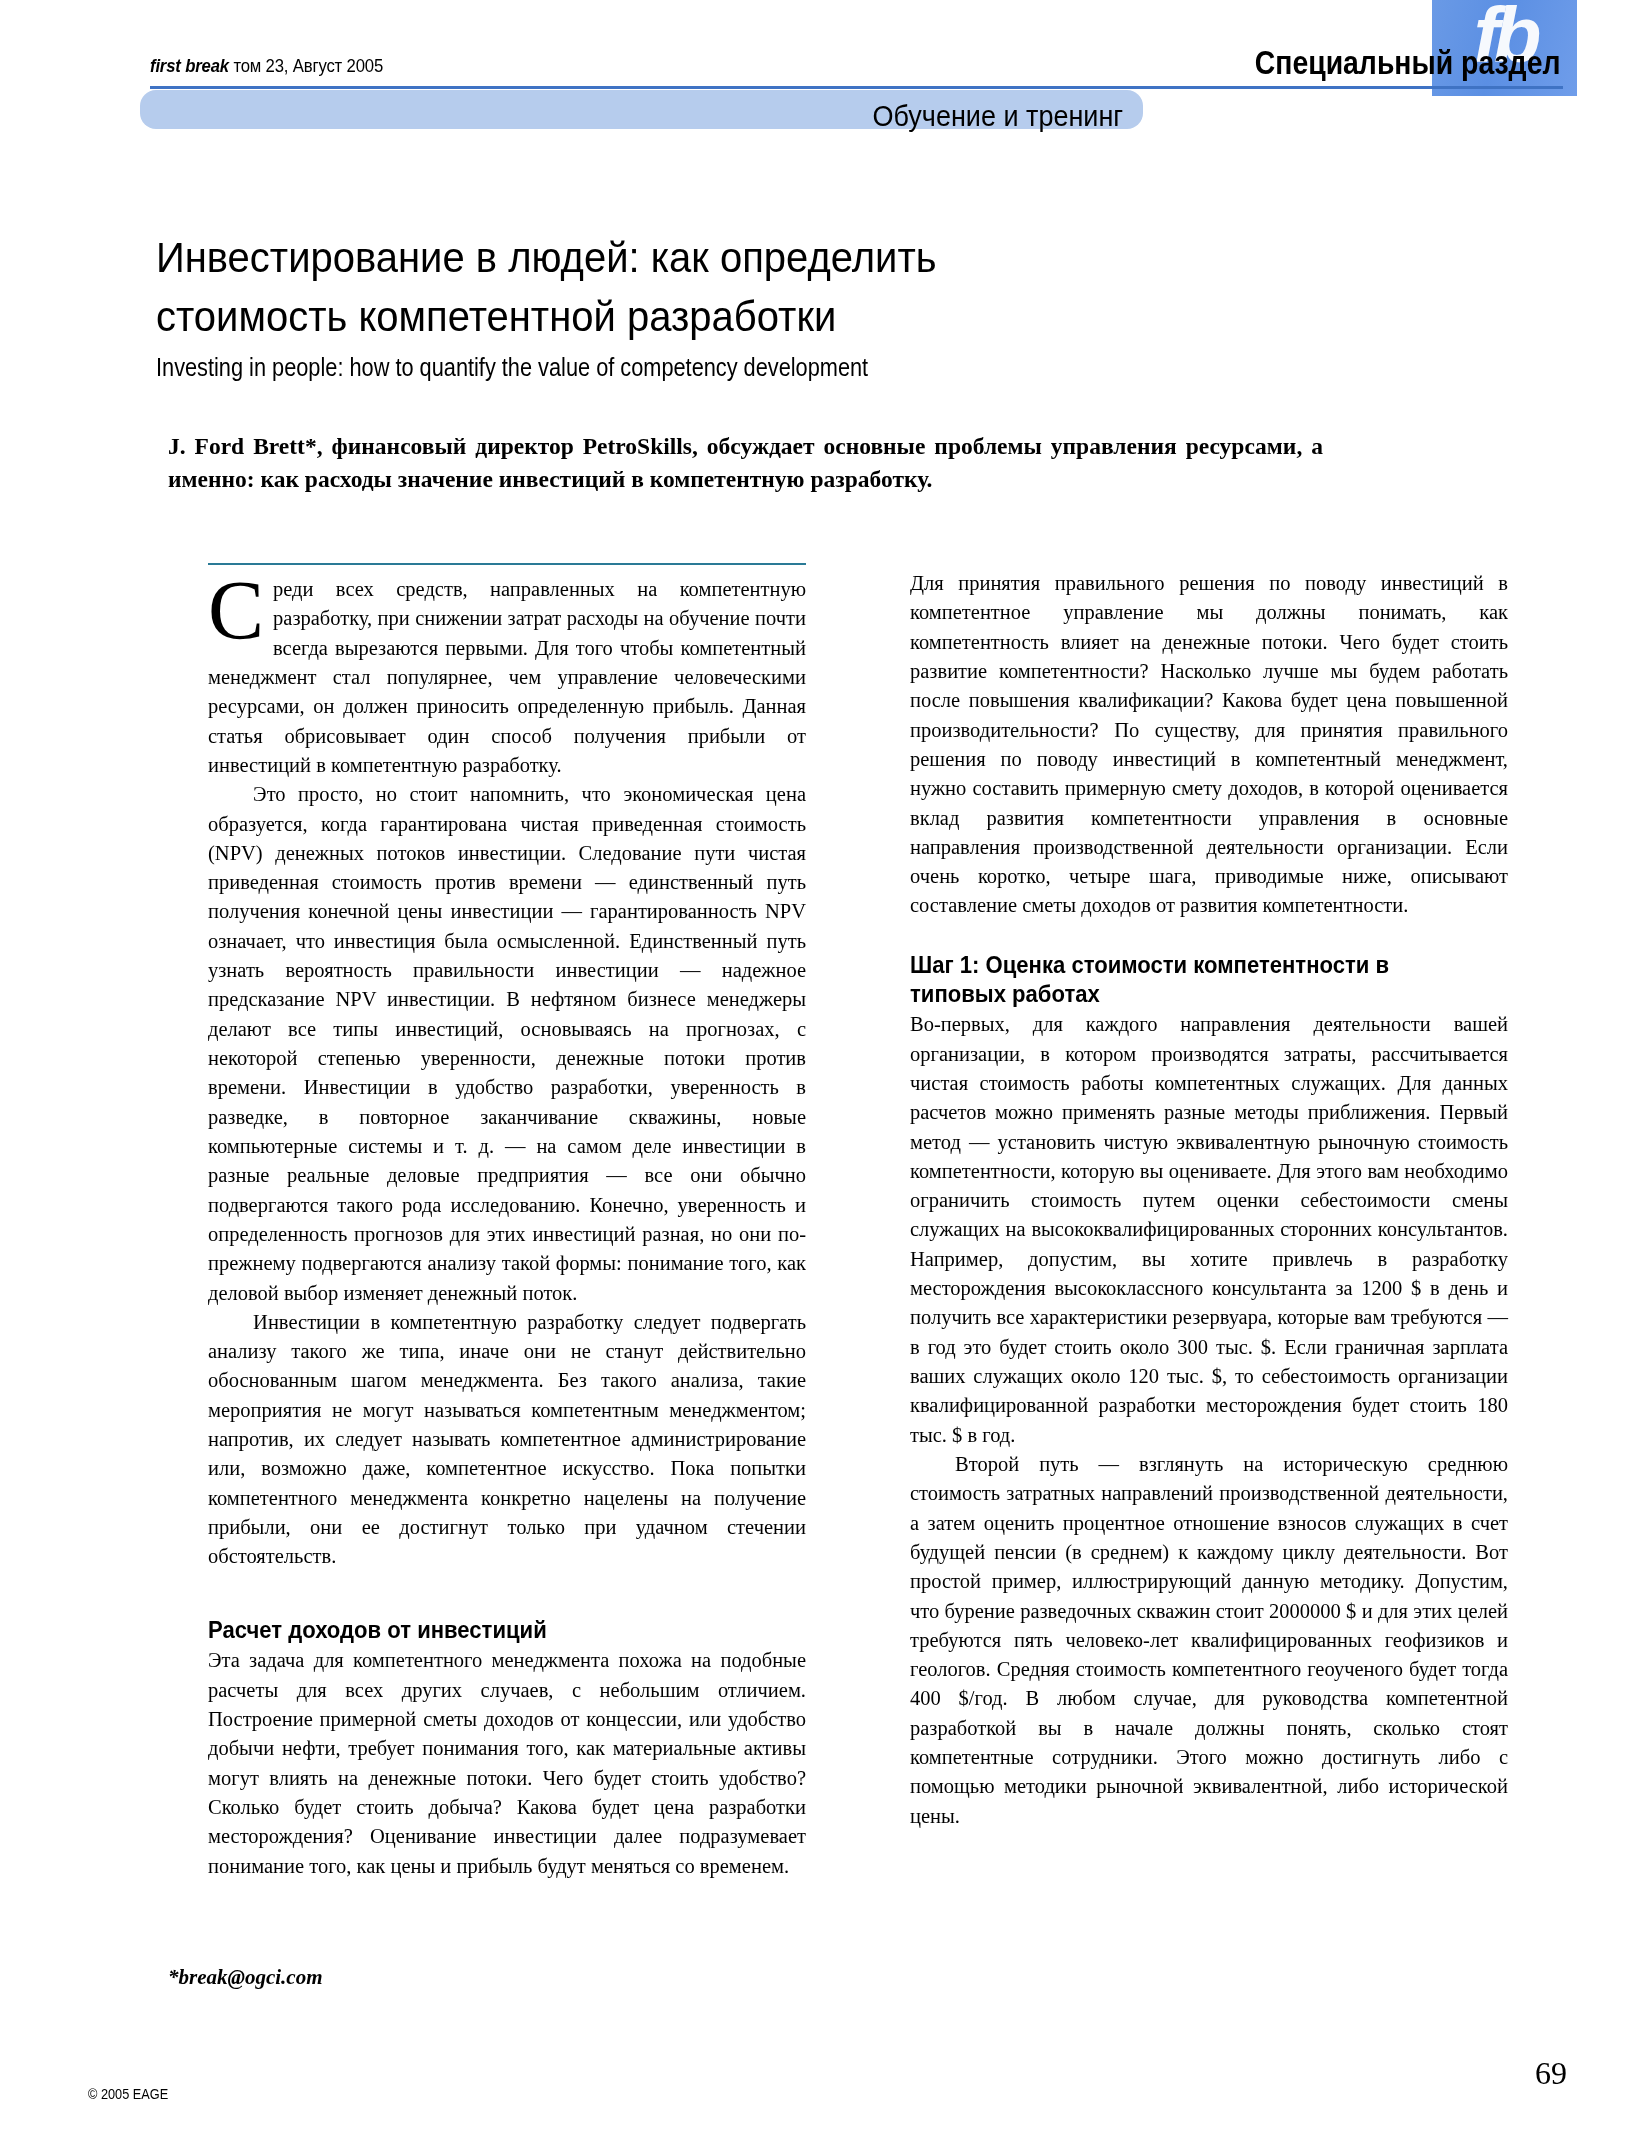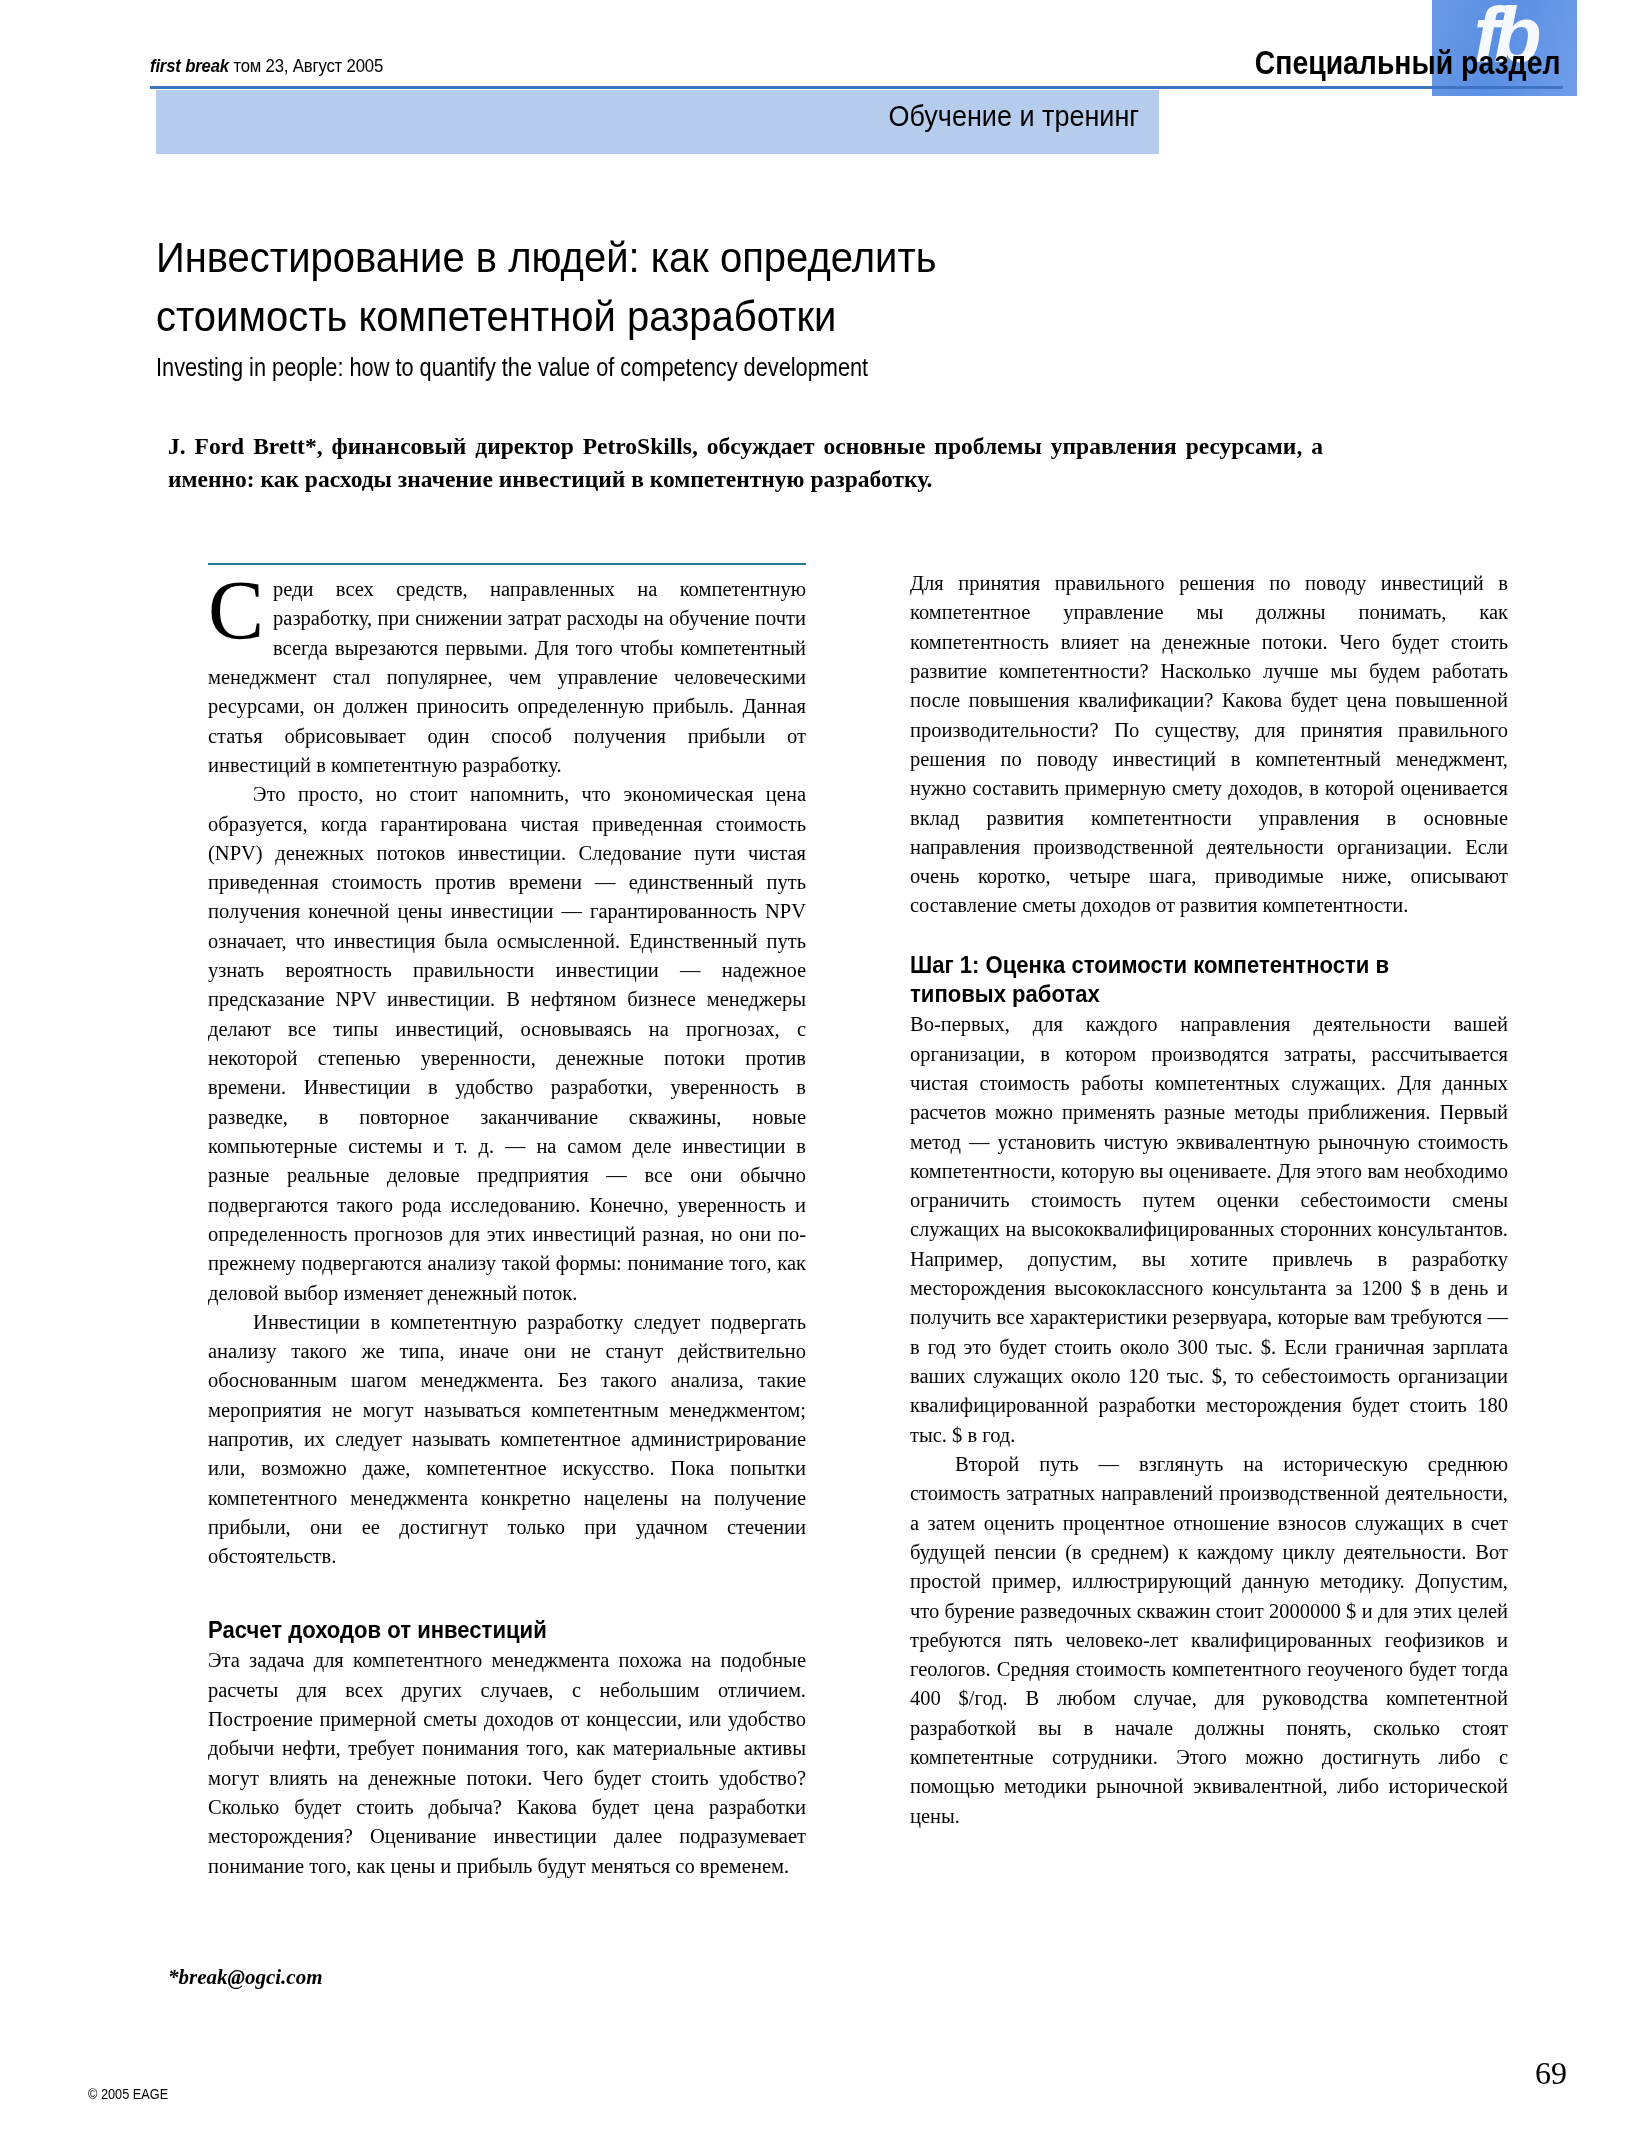--- a/index.html
+++ b/index.html
@@ -75,25 +75,26 @@
   #header-rule {
     position: absolute;
     left: 150px;
     top: 86px;
     width: 1413px;
     height: 3px;
     background: #3f73c4;
   }
   #subsection-bar {
     position: absolute;
-    left: 156px;
+    left: 140px;
     top: 90px;
     width: 1003px;
-    height: 64px;
+    height: 39px;
     background: #b6cced;
+    border-radius: 16px;
   }
   #subsection-title {
     position: absolute;
     left: 0;
     top: 0;
     width: 100%;
     text-align: right;
     padding-right: 22px;
     box-sizing: border-box;
     font-family: "Liberation Sans", sans-serif;

